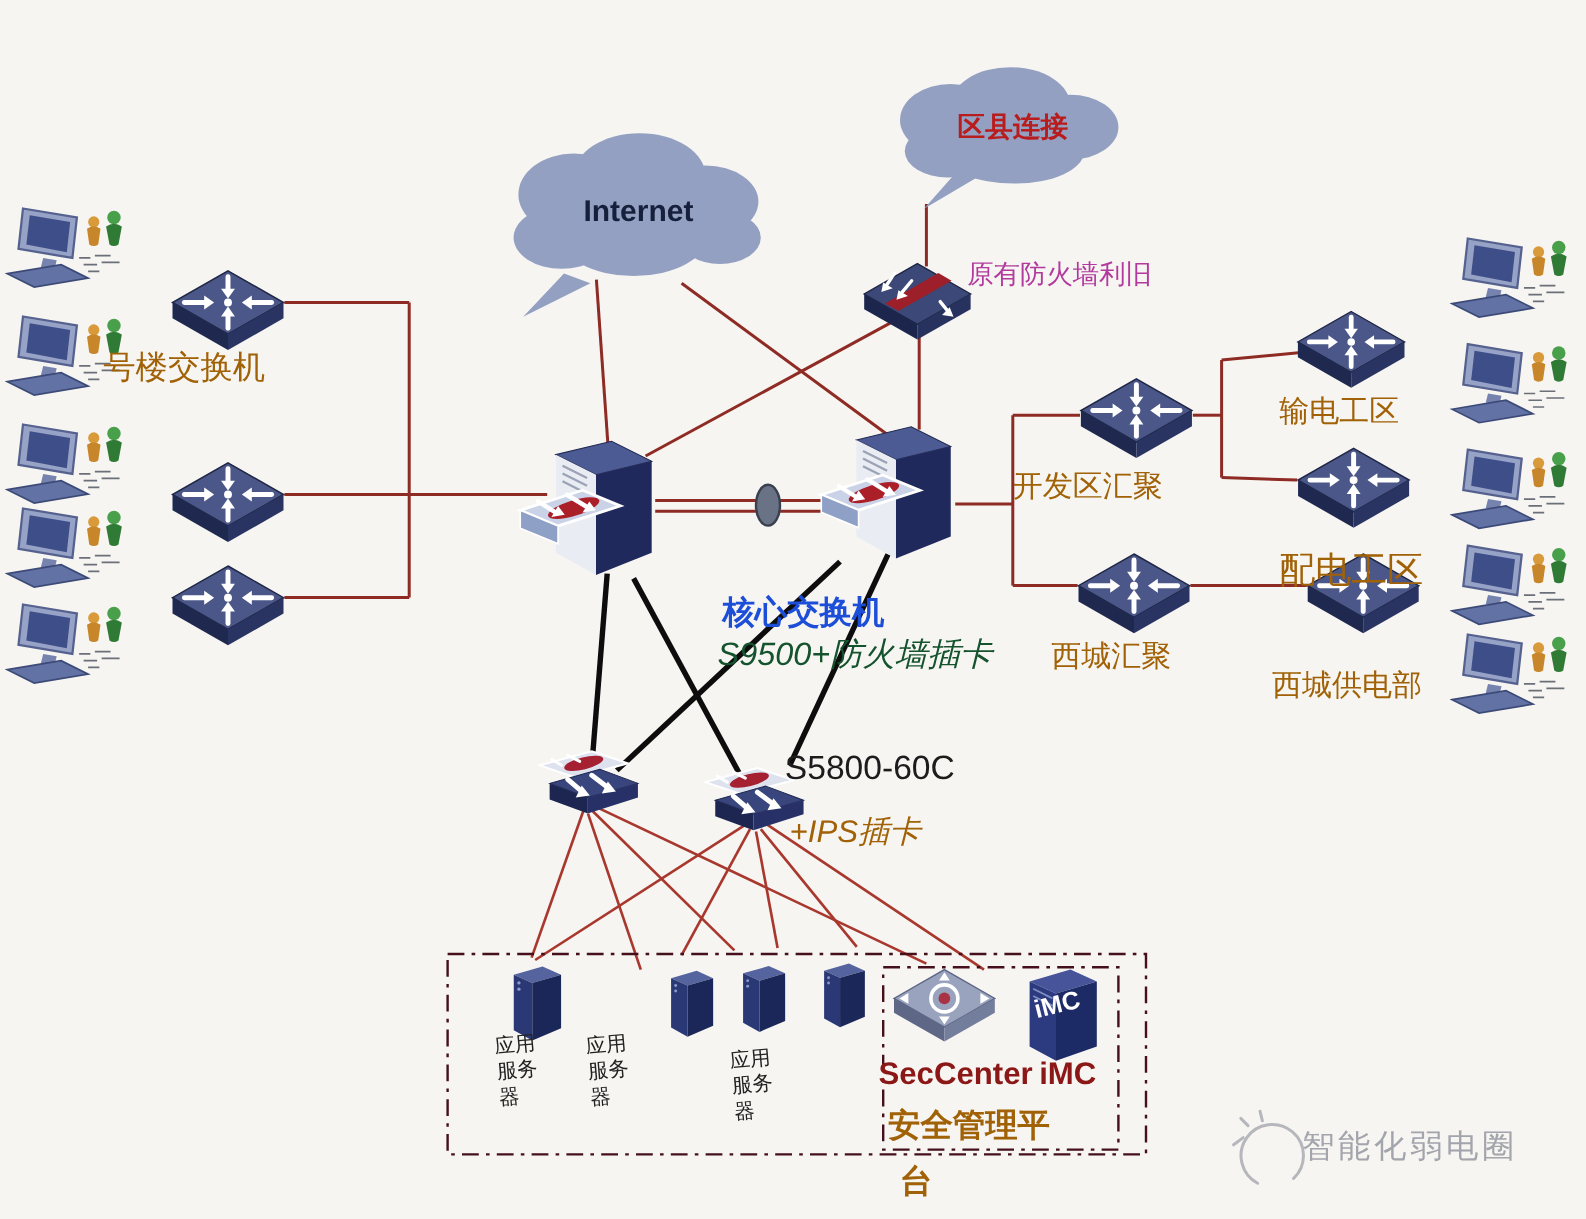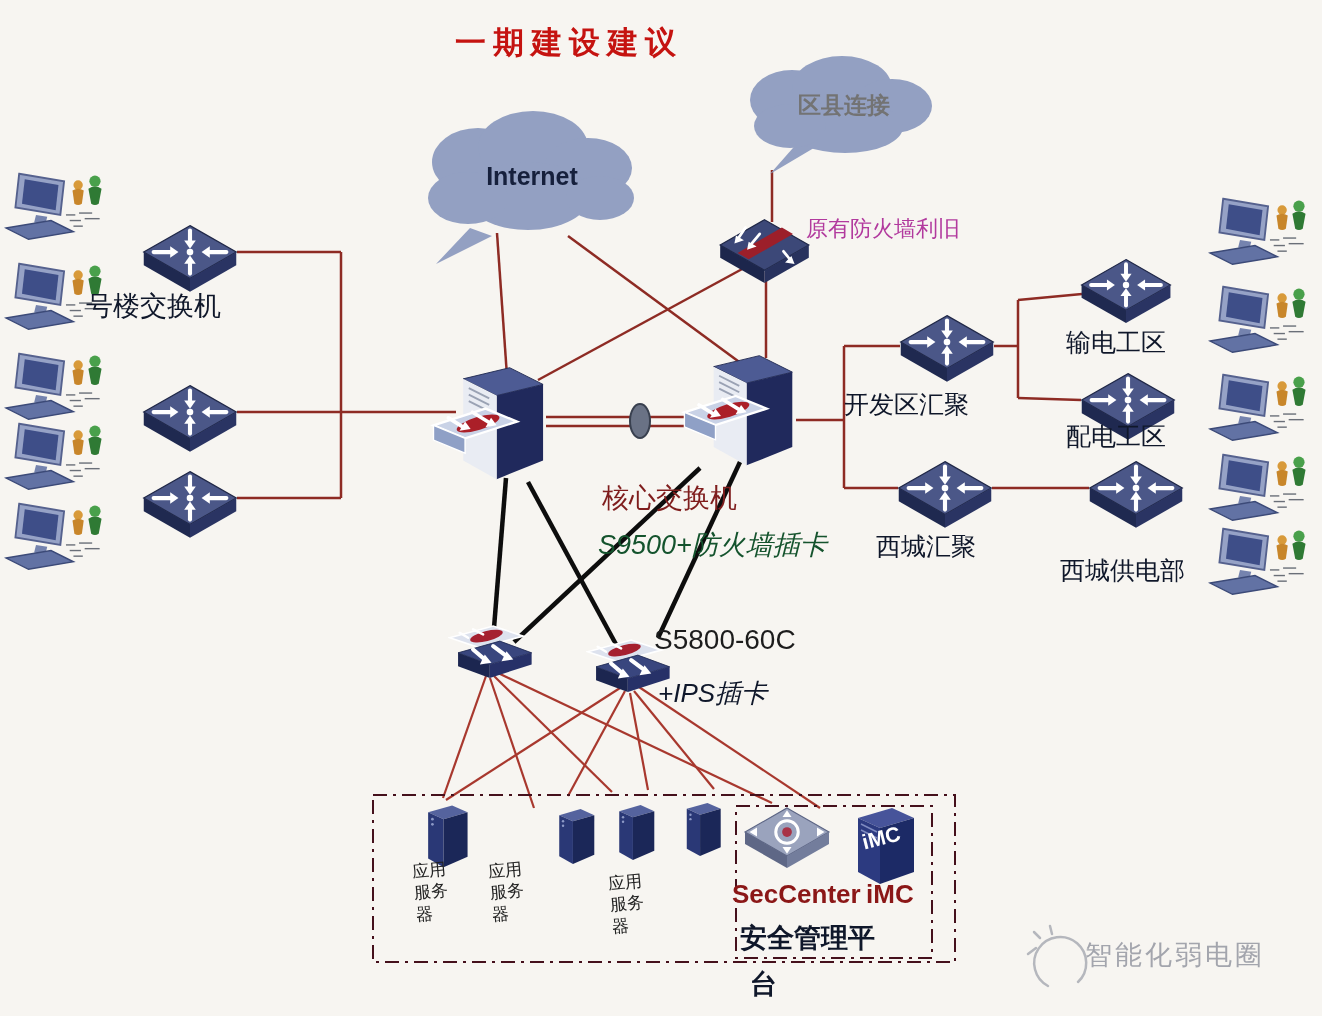--- a/index.html
+++ b/index.html
@@ -2,34 +2,34 @@
 <html><head>
 <meta charset="utf-8">
 <style>
   html,body{margin:0;padding:0;background:#ffffff;}
   #canvas{
     position:relative;width:1322px;height:1016px;overflow:hidden;
     background:#f7f5f1;
     font-family:"Liberation Sans","DejaVu Sans",sans-serif;
   }
   svg.layer{position:absolute;left:0;top:0;}
-  .lbl{position:absolute;white-space:nowrap;color:#0f172a;}
+  .lbl{position:absolute;white-space:nowrap;color:#a16207;}
   
   [data-name="diagram-title"]{left:455px;top:22px;font-size:31px;font-weight:bold;color:#c51310;letter-spacing:7px;}
   
   [data-name="internet-cloud-label"]{left:466px;top:162px;width:132px;text-align:center;font-size:25px;font-weight:bold;color:#16203c;}
-  [data-name="district-cloud-label"]{left:758px;top:90px;width:172px;text-align:center;font-size:23px;font-weight:bold;color:#737373;}
+  [data-name="district-cloud-label"]{left:758px;top:90px;width:172px;text-align:center;font-size:23px;font-weight:bold;color:#b91c1c;}
   [data-name="firewall-reuse-label"]{left:806px;top:214px;font-size:22px;color:#b23a9e;}
   [data-name="building1-switch-label"]{left:86px;top:288px;font-size:27px;}
   [data-name="building10-switch-label"]{left:80px;top:542px;font-size:27px;}
-  [data-name="core-switch-label-line1"]{left:602px;top:480px;font-size:27px;color:#7f1d1d;font-weight:normal;}
+  [data-name="core-switch-label-line1"]{left:602px;top:492px;font-size:27px;color:#1d4ed8;font-weight:bold;}
   [data-name="core-switch-label-line2"]{left:598px;top:527px;font-size:27px;color:#14532d;font-style:italic;}
   [data-name="devzone-agg-label"]{left:844px;top:388px;font-size:25px;}
   [data-name="transmission-zone-label"]{left:1066px;top:326px;font-size:25px;font-family:Liberation Serif, serif;}
-  [data-name="distribution-zone-label"]{left:1066px;top:420px;font-size:25px;font-family:Liberation Serif, serif;}
+  [data-name="distribution-zone-label"]{left:1066px;top:455px;font-size:30px;font-family:Liberation Serif, serif;}
   [data-name="xicheng-agg-label"]{left:876px;top:530px;font-size:25px;}
   [data-name="xicheng-power-label"]{left:1060px;top:554px;font-size:25px;}
   [data-name="access-switch-model-label"]{left:654px;top:624px;font-size:28px;color:#1c1c1c;}
   [data-name="ips-card-label"]{left:658px;top:676px;font-size:26px;font-style:italic;}
   .appsrv{position:absolute;font-size:17px;line-height:1.25;color:#222;transform:rotate(-5deg);}
   [data-name="app-server-label-1"]{left:414px;top:860px;}
   [data-name="app-server-label-2"]{left:490px;top:860px;}
   [data-name="app-server-label-3"]{left:610px;top:872px;}
   [data-name="seccenter-label"]{left:732px;top:879px;font-size:26px;font-weight:bold;color:#8b1717;}
   [data-name="imc-label"]{left:866px;top:879px;font-size:26px;font-weight:bold;color:#8b1717;}
@@ -336,21 +336,20 @@
   <g data-name="imc-icon">
         <use href="#sym-imc" x="848" y="804" width="76" height="86"></use>
       </g>
 
   <g data-name="watermark-logo-icon" stroke="#b5b7bd" stroke-width="2.5" fill="none" stroke-linecap="round">
     <path d="M1048,986 a26,26 0 1 1 30,-4"></path>
     <path d="M1036,948 l-8,6 M1040,938 l-6,-6 M1052,934 l-2,-8"></path>
   </g>
 </svg>
 
-<div class="lbl" data-name="diagram-title">一期建设建议</div>
 <div class="lbl" data-name="internet-cloud-label">Internet</div>
 <div class="lbl" data-name="district-cloud-label">区县连接</div>
 <div class="lbl" data-name="firewall-reuse-label">原有防火墙利旧</div>
 <div class="lbl" data-name="building1-switch-label">号楼交换机</div>
 <div class="lbl" data-name="core-switch-label-line1">核心交换机</div>
 <div class="lbl" data-name="core-switch-label-line2">S9500+防火墙插卡</div>
 <div class="lbl" data-name="devzone-agg-label">开发区汇聚</div>
 <div class="lbl" data-name="transmission-zone-label">输电工区</div>
 <div class="lbl" data-name="distribution-zone-label">配电工区</div>
 <div class="lbl" data-name="xicheng-agg-label">西城汇聚</div>

